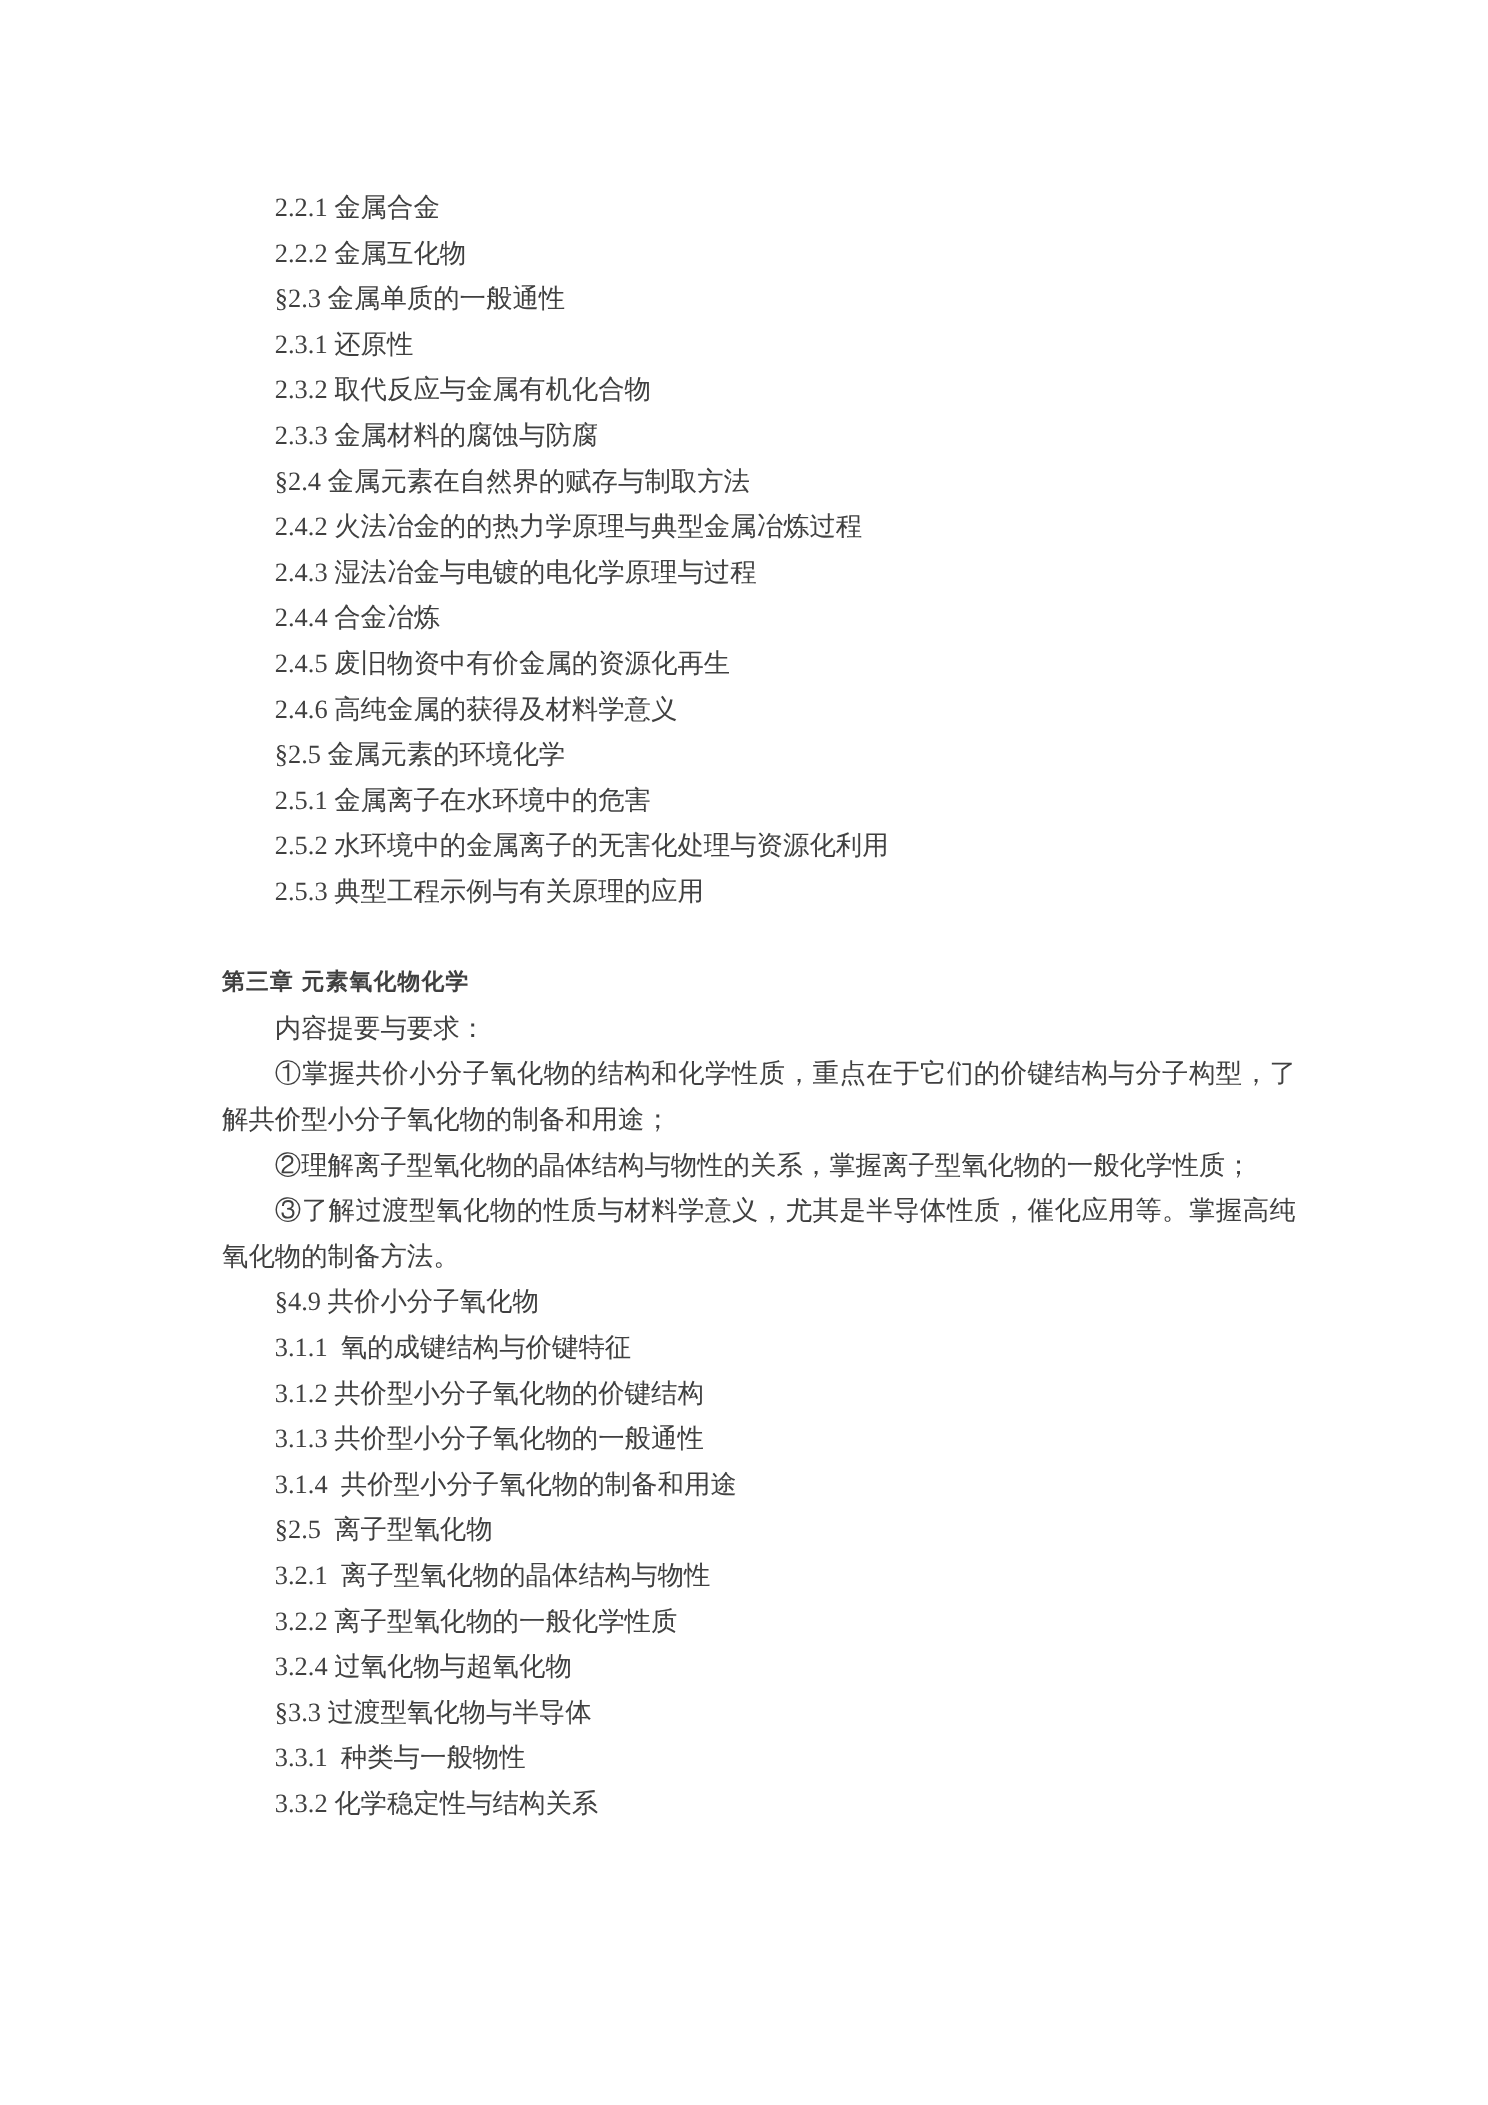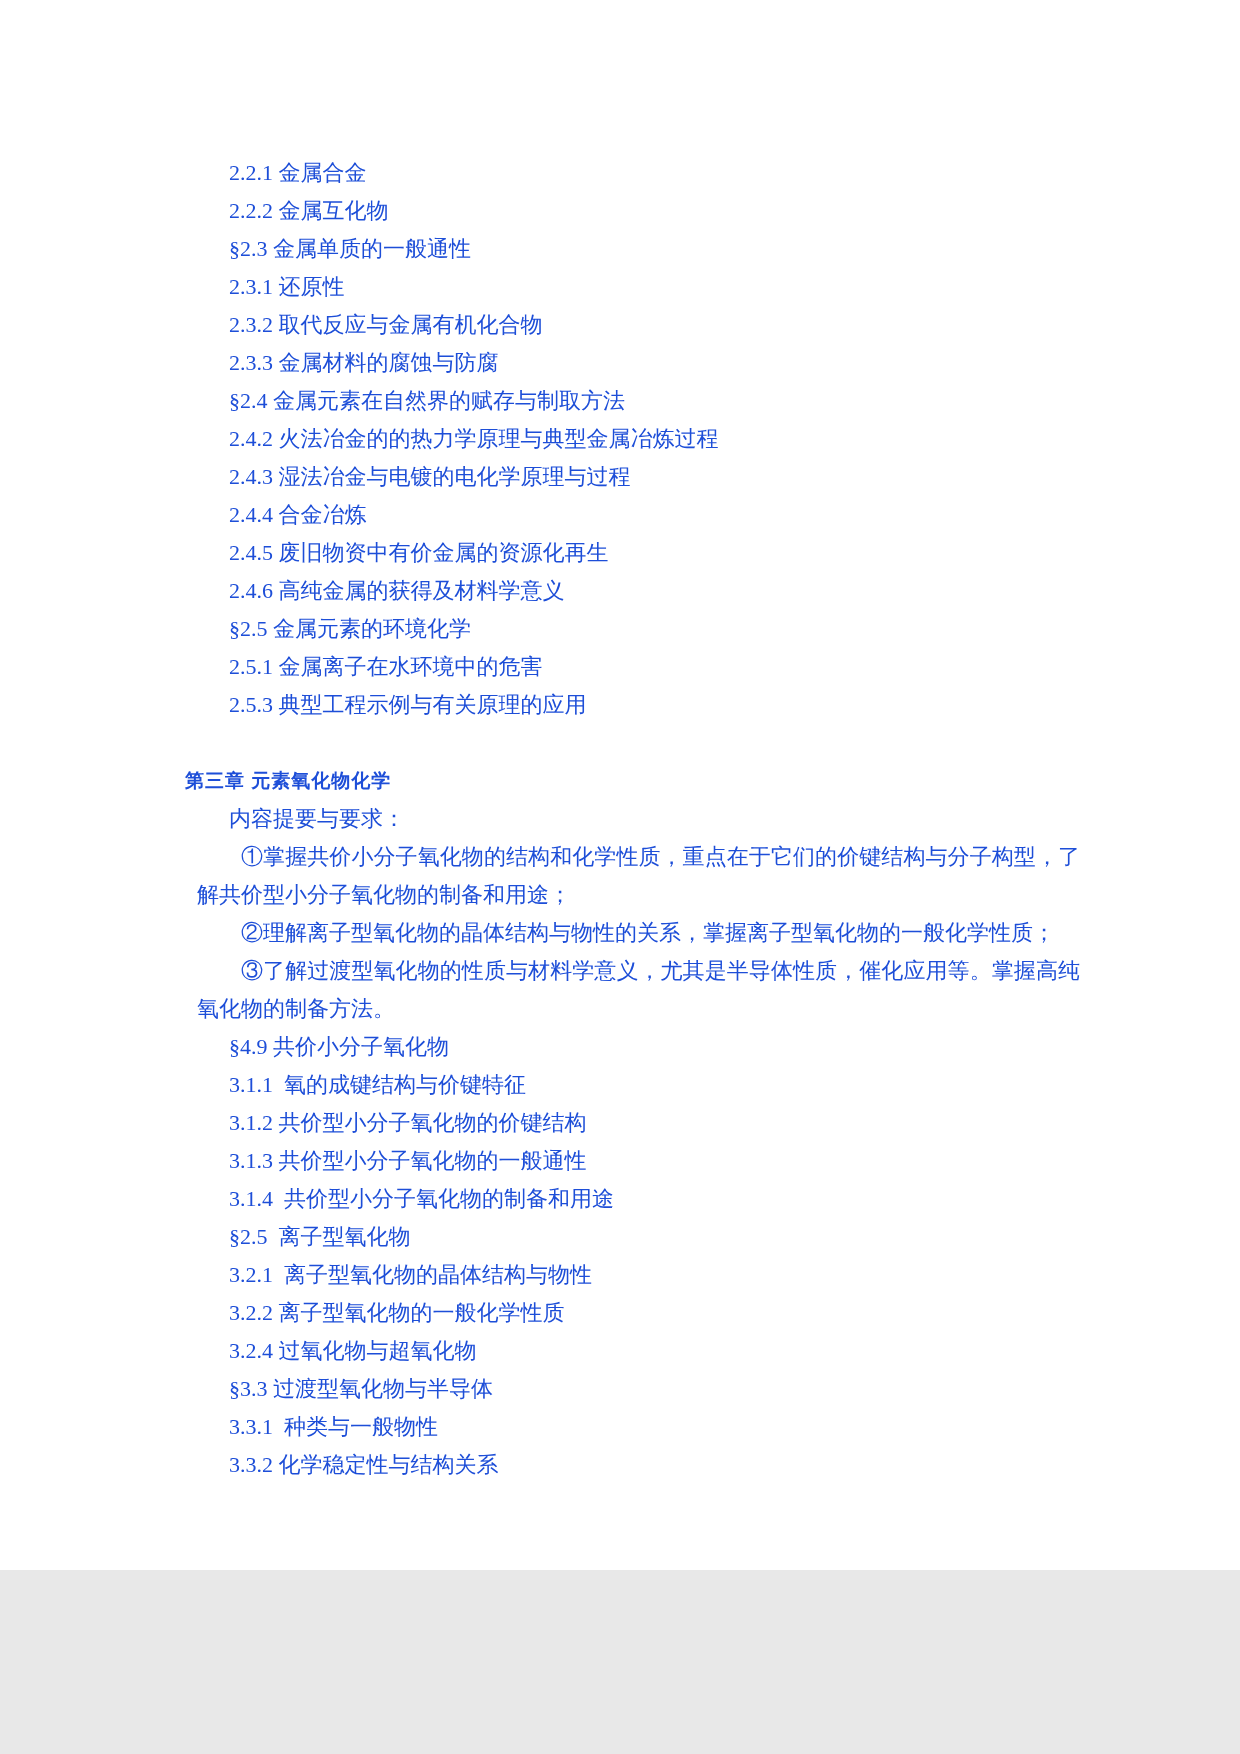--- a/index.html
+++ b/index.html
@@ -3,24 +3,24 @@
 <meta charset="utf-8">
 <style>
   html, body {
     margin: 0;
     padding: 0;
     background: #e8e8e8;
   }
   .page {
     position: relative;
     width: 1240px;
-    height: 1570px;
+    height: 1754px;
     margin: 0 auto;
     background: #ffffff;
-    color: #1d4ed8;
+    color: #404040;
     font-family: "Liberation Serif", "DejaVu Serif", serif;
     font-size: 22px;
     line-height: 38px;
     overflow: hidden;
   }
   .content {
     position: absolute;
     left: 185px;
     top: 154px;
     width: 895px;
@@ -39,21 +39,20 @@
     letter-spacing: 1px;
     white-space: pre-wrap;
   }
   .intro-label {
     padding-left: 44px;
     white-space: pre-wrap;
   }
   .para {
     text-indent: 44px;
     text-align: justify;
-    margin-left: 12px;
   }
 </style>
 </head>
 <body>
 
 <div class="page">
   <div class="content">
 
     <div id="outline2">
         <div class="outline-item">2.2.1 金属合金</div>
@@ -63,20 +62,21 @@
         <div class="outline-item">2.3.2 取代反应与金属有机化合物</div>
         <div class="outline-item">2.3.3 金属材料的腐蚀与防腐</div>
         <div class="outline-item">§2.4 金属元素在自然界的赋存与制取方法</div>
         <div class="outline-item">2.4.2 火法冶金的的热力学原理与典型金属冶炼过程</div>
         <div class="outline-item">2.4.3 湿法冶金与电镀的电化学原理与过程</div>
         <div class="outline-item">2.4.4 合金冶炼</div>
         <div class="outline-item">2.4.5 废旧物资中有价金属的资源化再生</div>
         <div class="outline-item">2.4.6 高纯金属的获得及材料学意义</div>
         <div class="outline-item">§2.5 金属元素的环境化学</div>
         <div class="outline-item">2.5.1 金属离子在水环境中的危害</div>
+        <div class="outline-item">2.5.2 水环境中的金属离子的无害化处理与资源化利用</div>
         <div class="outline-item">2.5.3 典型工程示例与有关原理的应用</div>
       </div>
 
     <div class="blank-line"></div>
 
     <div class="chapter-heading">第三章 元素氧化物化学</div>
 
     <div class="intro-label">内容提要与要求：</div>
 
     <div id="requirements">

